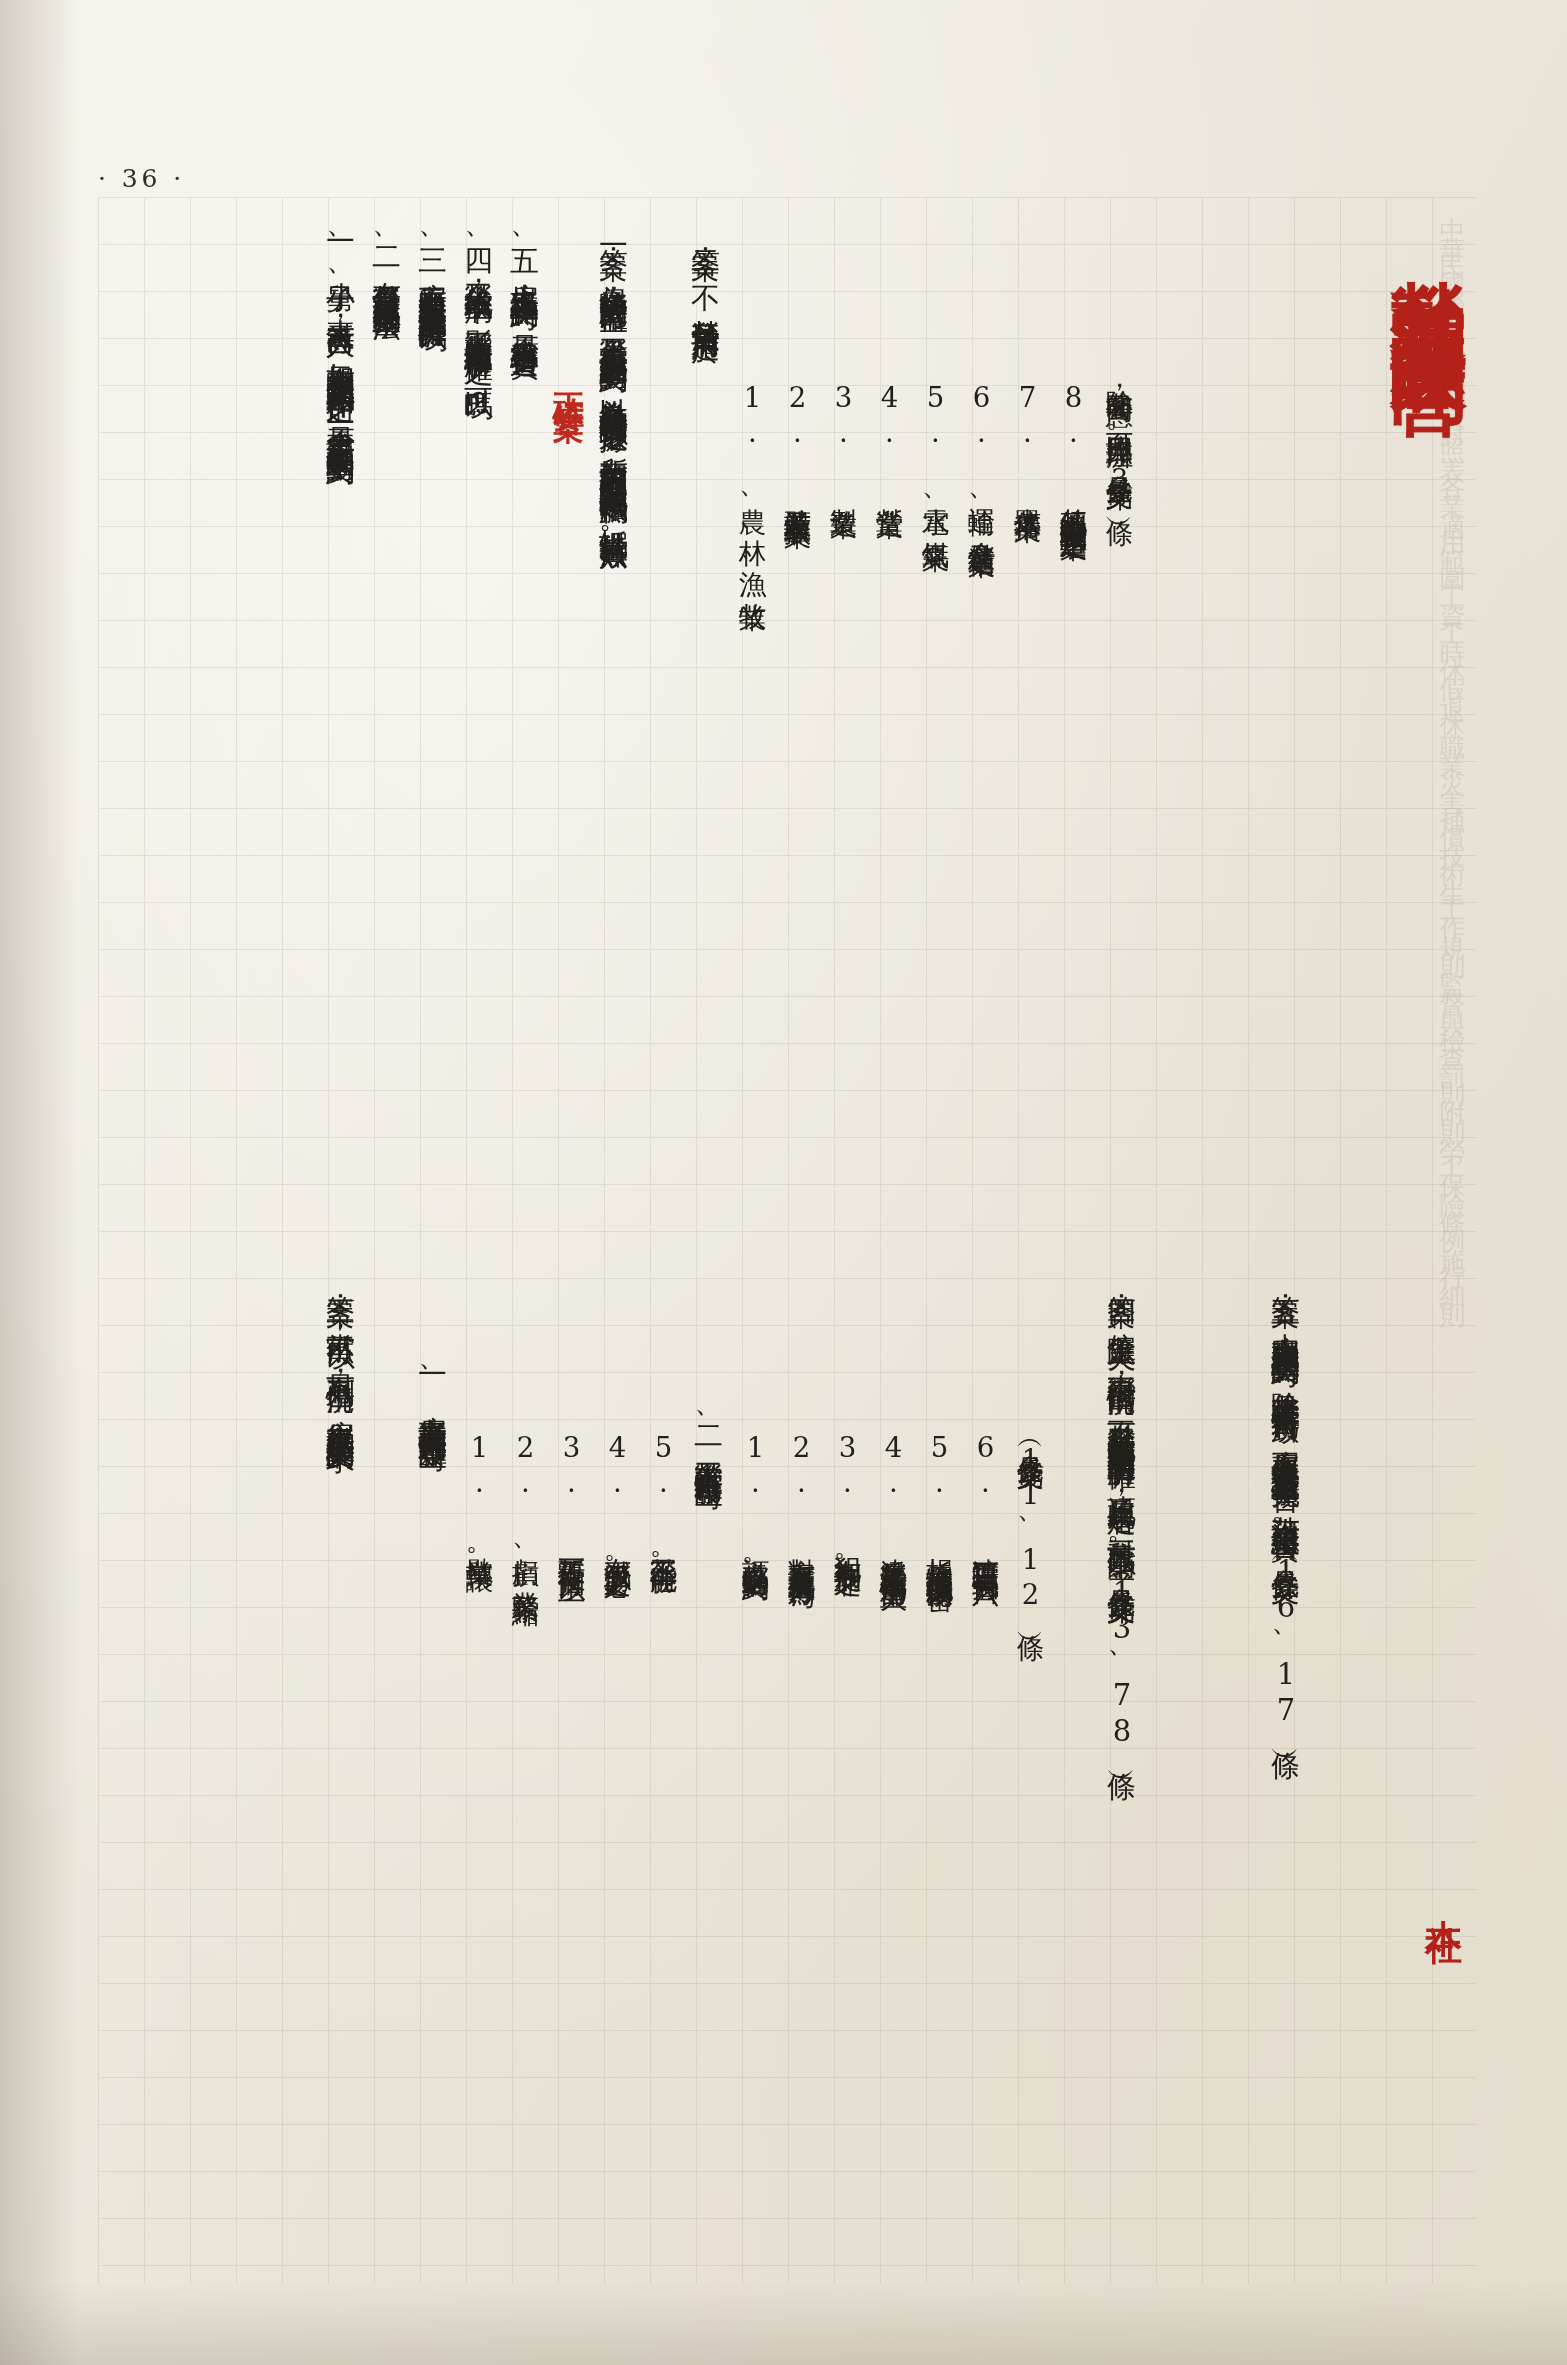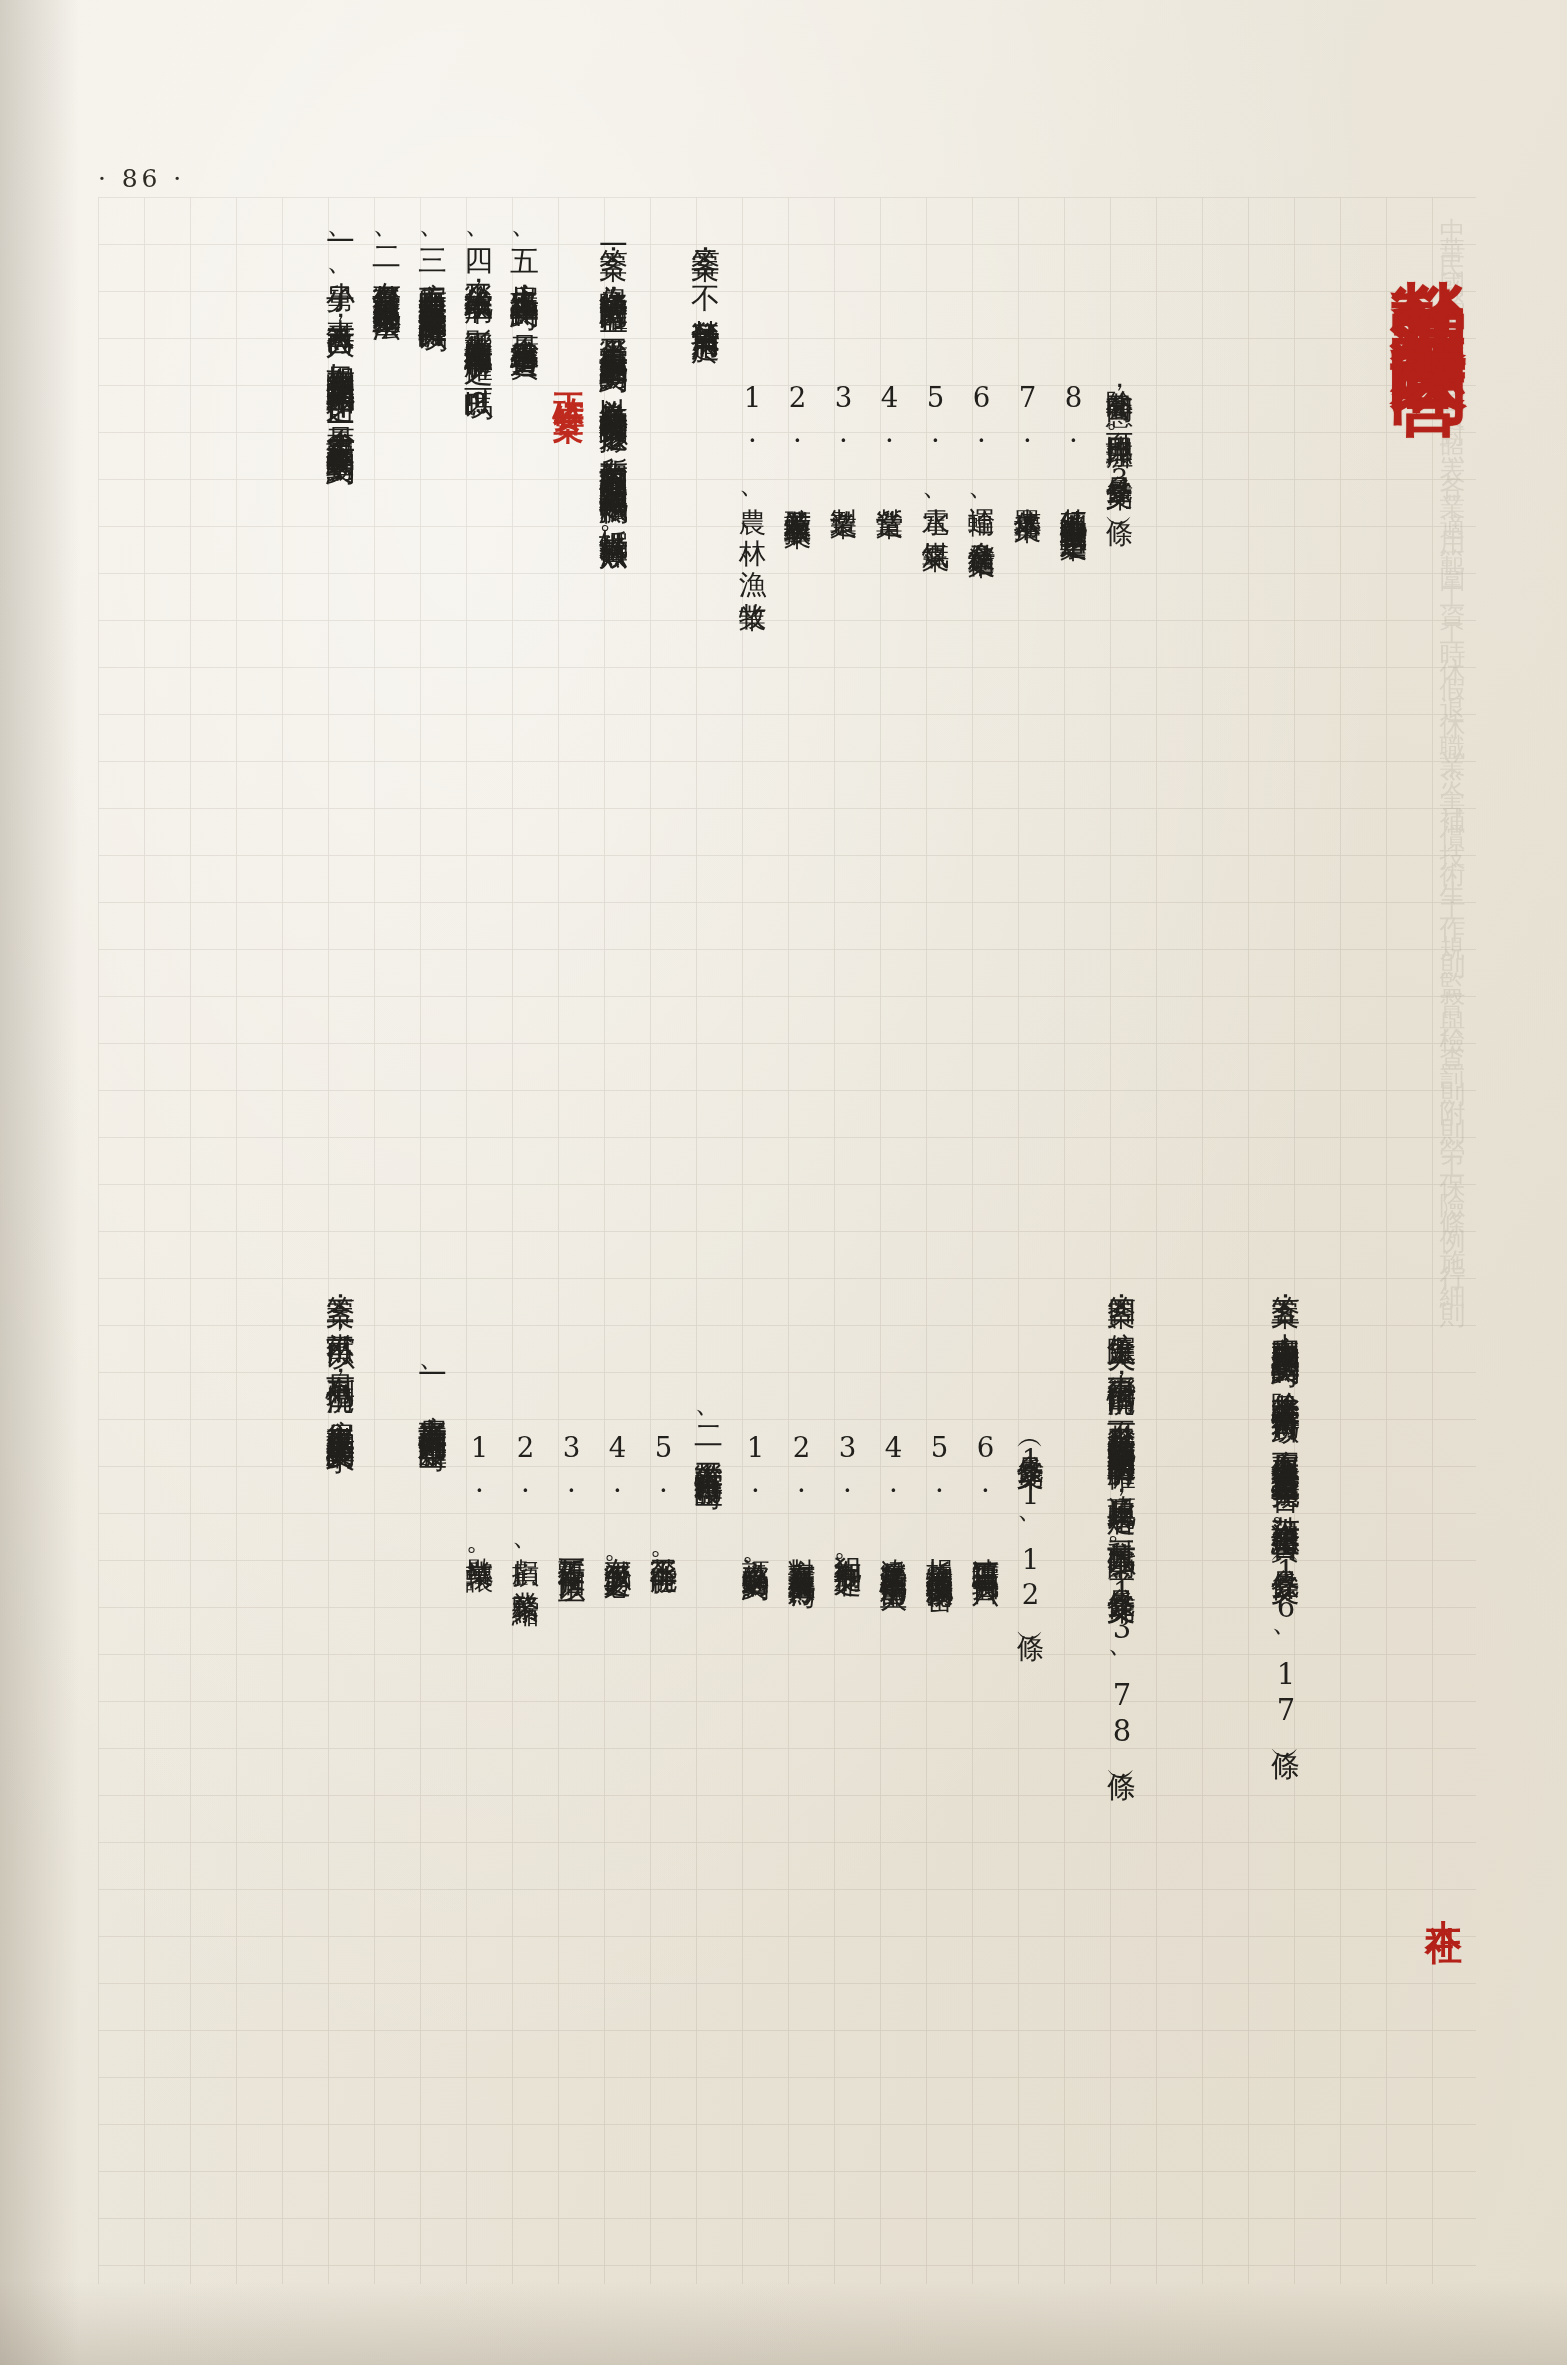--- a/index.html
+++ b/index.html
@@ -123,21 +123,21 @@
 </head>
 <body>
 
 <div id="page">
   <div class="paper-tint"></div>
   <div class="grid-ghost"></div>
   <div class="ghost-chars">中華民國勞動基準法條文對照表各業適用範圍工資工時休假退休職業災害補償技術生工作規則監督與檢查罰則附則勞工保險條例施行細則</div>
   <div class="paper-edge-left"></div>
   <div class="paper-edge-bottom"></div>
 
-  <div class="page-number">· 86 ·</div>
+  <div class="page-number">· 36 ·</div>
 
   <div class="title">勞動基準法趣味問答</div>
   <div class="byline">本社</div>
 
   <div class="col" style="right:1208px; top:226px; height:1024px;">一、小舅子、大表哥等自己人，如果有雇勞關係在正式開始工作之前，是否一定要訂定工作契約（勞動契約）？</div>
   <div class="col" style="right:1162px; top:226px; height:1024px;">二、有勞保是不是就可以適用勞動基準法？</div>
   <div class="col" style="right:1116px; top:226px; height:1024px;">三、雇主看不順眼或追求不成老羞成怒解僱勞工可以嗎？</div>
   <div class="col" style="right:1070px; top:226px; height:1024px;">四、勞工分娩或生病中，影響工廠的生產線工作而解僱之，可以嗎？</div>
   <div class="col" style="right:1024px; top:226px; height:1024px;">五、雇主提出終止工作契約時，是否應給勞工資遣費？</div>
 

